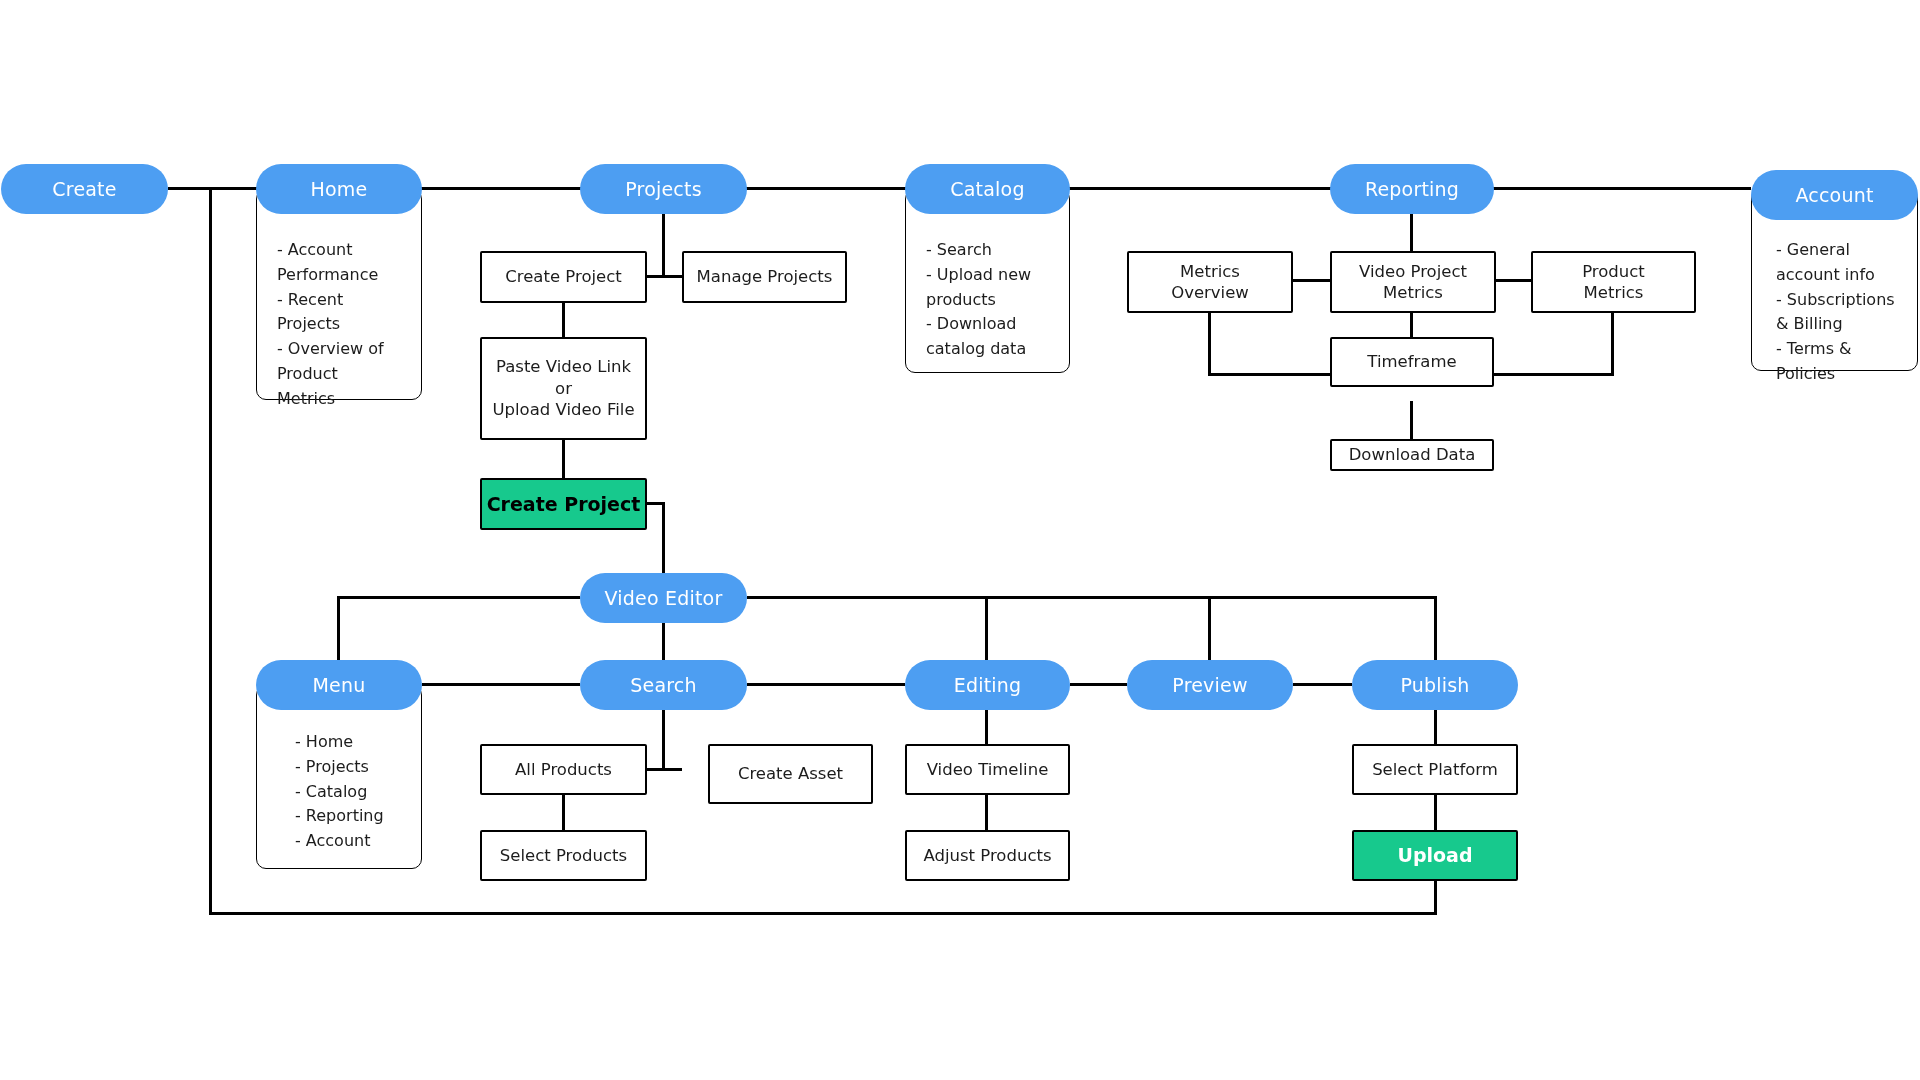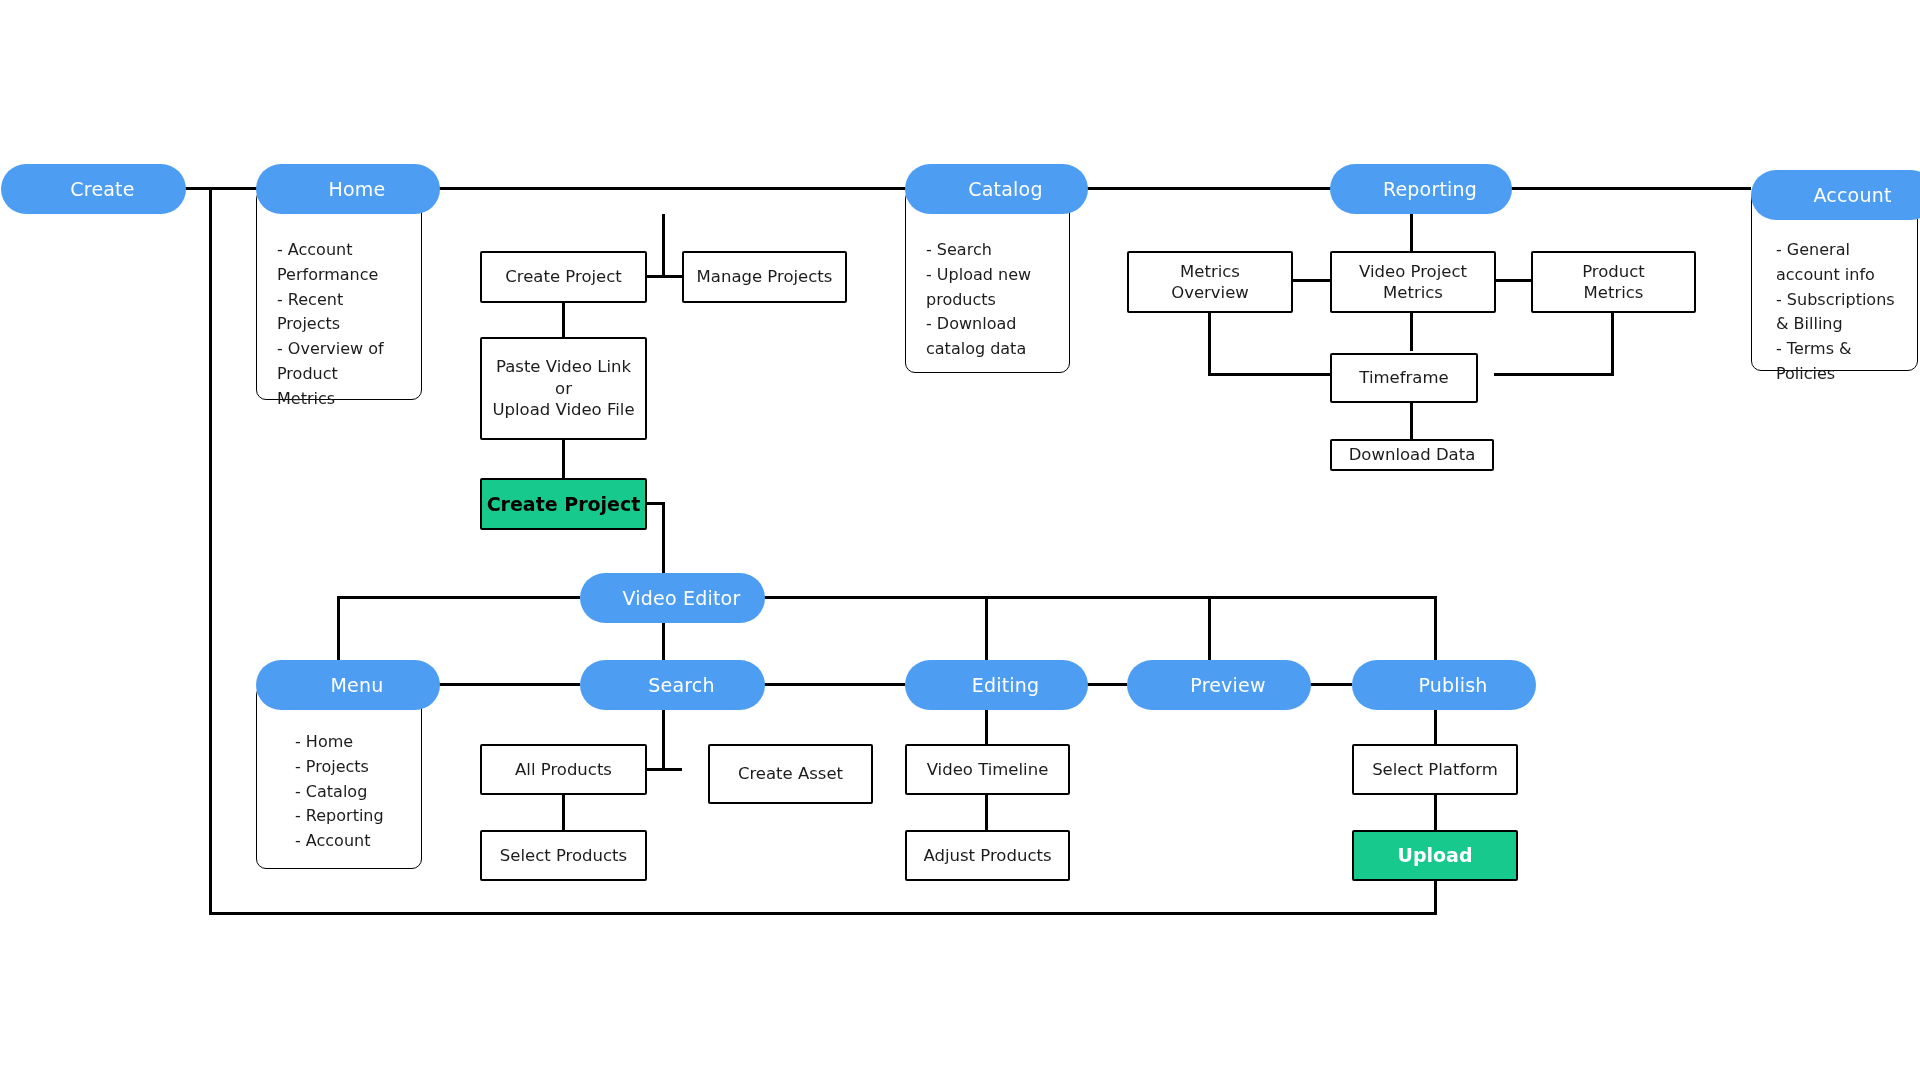--- a/index.html
+++ b/index.html
@@ -5,21 +5,21 @@
   html,body{margin:0;padding:0;background:#ffffff;}
   #canvas{
     position:relative;width:1920px;height:1080px;background:#fff;overflow:hidden;
     font-family:"DejaVu Sans","Liberation Sans",sans-serif;color:var(--text,#1c1c1c);
   }
   .hl{position:absolute;height:3px;background:var(--line,#000);z-index:1;}
   .vl{position:absolute;width:3px;background:var(--line,#000);z-index:1;}
   .pill{
     position:absolute;height:50px;border-radius:26px;background:var(--blue,#4d9ef2);
     color:var(--pill_text,#fff);display:flex;align-items:center;justify-content:center;
-    font-size:19px;z-index:4;letter-spacing:.2px;padding-left:18px;
+    font-size:19px;z-index:4;letter-spacing:.2px;
   }
   .box{
     position:absolute;background:#fff;border:2px solid var(--line,#000);border-radius:2px;
     display:flex;align-items:center;justify-content:center;text-align:center;
     font-size:16.5px;line-height:1.3;white-space:pre-line;z-index:3;box-sizing:border-box;
   }
   .btn-green{
     background:var(--green,#17c98d);font-weight:700;font-size:19px;border:2px solid #000;
   }
   .btn-green.dark{color:#000;}
@@ -101,35 +101,36 @@
 or
 Upload Video File</div>
   <div class="box btn-green dark" style="left:480px;top:478px;width:167px;height:52px;">Create Project</div>
 
   <div class="box" style="left:1127px;top:251px;width:166px;height:62px;">Metrics
 Overview</div>
   <div class="box" style="left:1330px;top:251px;width:166px;height:62px;">Video Project
 Metrics</div>
   <div class="box" style="left:1531px;top:251px;width:165px;height:62px;">Product
 Metrics</div>
-  <div class="box" style="left:1330px;top:353px;width:148px;height:50px;">Timeframe</div>
+  <div class="box" style="left:1330px;top:337px;width:164px;height:50px;">Timeframe</div>
   <div class="box" style="left:1330px;top:439px;width:164px;height:32px;">Download Data</div>
 
   <div class="box" style="left:480px;top:744px;width:167px;height:51px;">All Products</div>
   <div class="box" style="left:708px;top:744px;width:165px;height:60px;">Create Asset</div>
   <div class="box" style="left:480px;top:830px;width:167px;height:51px;">Select Products</div>
 
   <div class="box" style="left:905px;top:744px;width:165px;height:51px;">Video Timeline</div>
   <div class="box" style="left:905px;top:830px;width:165px;height:51px;">Adjust Products</div>
 
   <div class="box" style="left:1352px;top:744px;width:166px;height:51px;">Select Platform</div>
   <div class="box btn-green light" style="left:1352px;top:830px;width:166px;height:51px;">Upload</div>
 
   <div class="pill" style="left:1px;top:164px;width:167px;">Create</div>
   <div class="pill" style="left:256px;top:164px;width:166px;">Home</div>
+  <div class="pill" style="left:580px;top:164px;width:167px;">Projects</div>
   <div class="pill" style="left:905px;top:164px;width:165px;">Catalog</div>
   <div class="pill" style="left:1330px;top:164px;width:164px;">Reporting</div>
   <div class="pill" style="left:1751px;top:164px;width:167px;margin-top:6px;">Account</div>
 
   <div class="pill" style="left:580px;top:573px;width:167px;">Video Editor</div>
 
   <div class="pill" style="left:256px;top:660px;width:166px;">Menu</div>
   <div class="pill" style="left:580px;top:660px;width:167px;">Search</div>
   <div class="pill" style="left:905px;top:660px;width:165px;">Editing</div>
   <div class="pill" style="left:1127px;top:660px;width:166px;">Preview</div>

